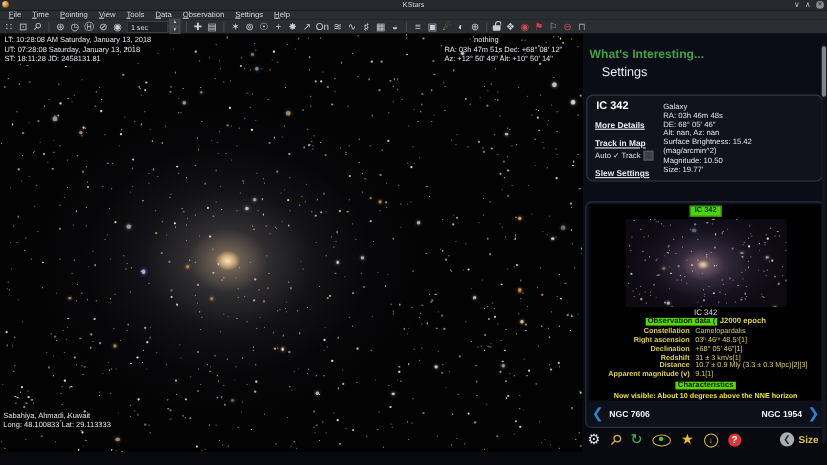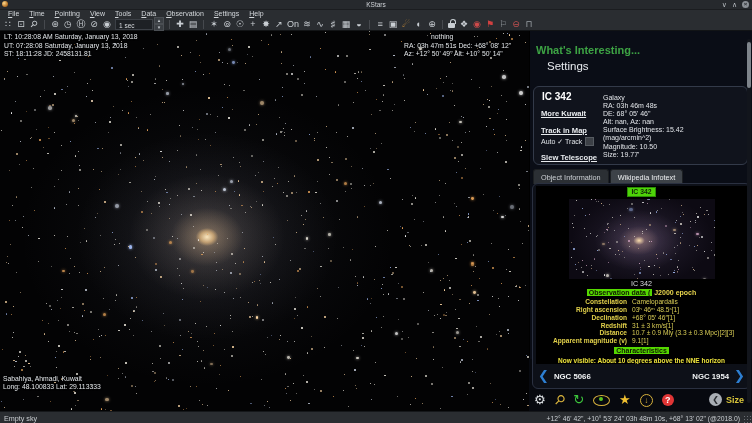--- a/index.html
+++ b/index.html
@@ -1169,44 +1169,40 @@
       </div>
   </div>
 
   <div class="panel">
     <div class="wi-title">What's Interesting...</div>
     <div class="wi-cat">Settings</div>
 
     <div class="sumbox">
       <div class="objname">IC 342</div>
       <div class="links">
-        <div class="link">More Kuwait</div>
+        <div class="link">More Details</div>
         <div class="link mt">Track in Map</div>
         <div class="autotrack">
           <span>Auto ✓ Track</span>
           <span class="cb"></span>
         </div>
-        <div class="link mt2">Slew Telescope</div>
+        <div class="link mt2">Slew Settings</div>
       </div>
       <div class="summary" id="summary">
           <div>Galaxy</div>
           <div>RA: 03h 46m 48s</div>
           <div>DE: 68° 05' 46"</div>
           <div>Alt: nan, Az: nan</div>
           <div>Surface Brightness: 15.42</div>
           <div>(mag/arcmin^2)</div>
           <div>Magnitude: 10.50</div>
           <div>Size: 19.77'</div>
         </div>
     </div>
 
-    <div class="tabs">
-      <div class="tab">Object Information</div>
-      <div class="tab active">Wikipedia Infotext</div>
-    </div>
 
     <div class="infoframe">
       <div class="black">
         <div class="badge">IC 342</div>
         <div class="thumb" id="thumb">
             <span class="st" style="left: 7.2px; top: 70.2px; width: 1.5px; height: 1.5px; background: rgb(255, 255, 255); opacity: 0.65;"></span>
             <span class="st" style="left: 142px; top: 43.6px; width: 1px; height: 1px; background: rgb(255, 255, 255); opacity: 0.7;"></span>
             <span class="st" style="left: 113.9px; top: 34.3px; width: 1px; height: 1px; background: rgb(170, 196, 255); opacity: 0.71;"></span>
             <span class="st" style="left: 13.4px; top: 61.4px; width: 1px; height: 1px; background: rgb(224, 176, 208); opacity: 0.91;"></span>
             <span class="st" style="left: 17.8px; top: 37.3px; width: 1px; height: 1px; background: rgb(255, 255, 255); opacity: 0.7;"></span>
@@ -1389,21 +1385,21 @@
               <div class="ivalue">9.1[1]</div>
             </div>
           </div>
         <div class="char">
           <span class="hl">Characteristics</span>
         </div>
         <div class="vis">Now visible: About 10 degrees above the NNE horizon</div>
       </div>
       <div class="nav">
         <span class="chev">❮</span>
-        <span class="navlbl">NGC 5066</span>
+        <span class="navlbl">NGC 7606</span>
         <span class="spacer"></span>
         <span class="navlbl">NGC 1954</span>
         <span class="chev">❯</span>
       </div>
     </div>
 
     <div class="actions" id="actions">
         <span class="act" style="color: rgb(221, 225, 229);">⚙</span>
         <span class="act mag" style="color: rgb(216, 178, 60);">⚲</span>
         <span class="act" style="color: rgb(60, 196, 60);">↻</span>
@@ -1416,18 +1412,13 @@
       </div>
     <div class="backbtn">
       <span class="bc">❮</span>
       <span class="bl">Size</span>
     </div>
     <div class="scroll">
       <div class="sthumb"></div>
     </div>
   </div>
 
-  <div class="statusbar">
-    <span class="sleft">Empty sky</span>
-    <span class="sright">+12° 46' 42", +10° 53' 24"   03h 48m 10s, +68° 13' 02" (@2018.0)</span>
-    <span class="grip"></span>
-  </div>
 </div>
 
 </body></html>

